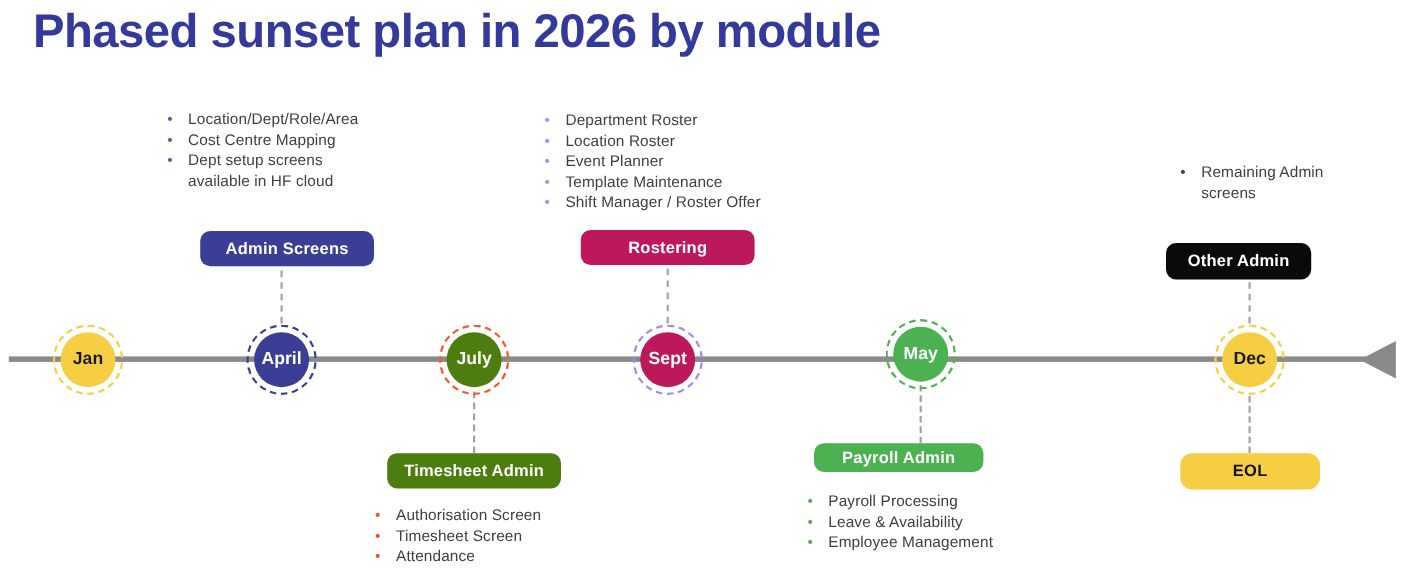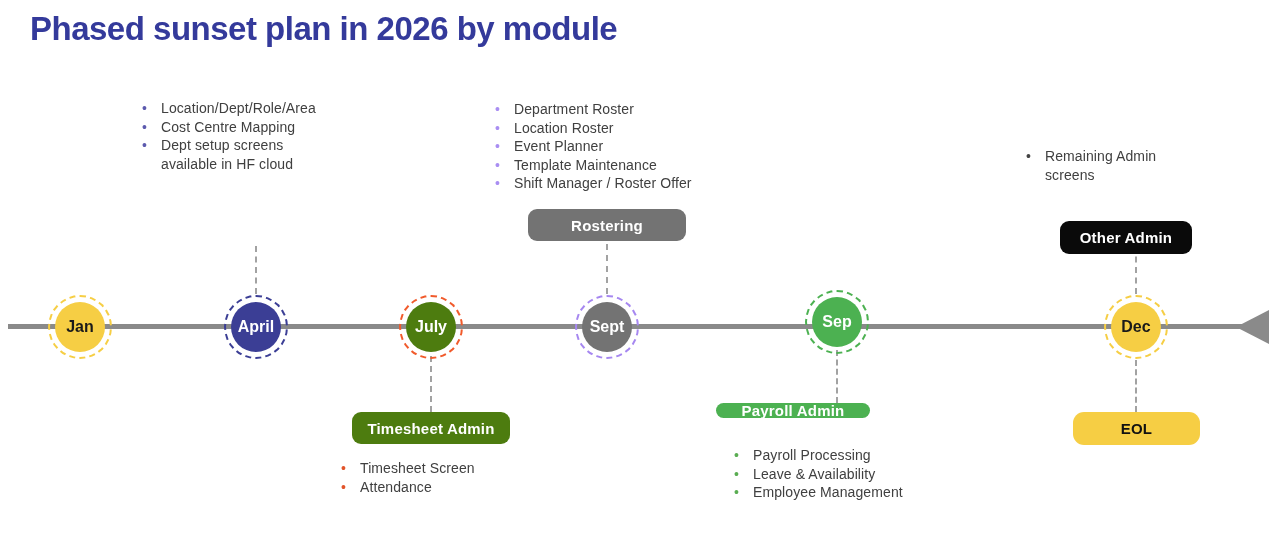--- a/index.html
+++ b/index.html
@@ -1,21 +1,21 @@
 <!DOCTYPE html>
 <html><head>
 <meta charset="utf-8">
 <style>
   html,body{margin:0;padding:0;background:#ffffff;}
   .canvas{
     position:relative;width:1278px;height:533px;background:#ffffff;overflow:hidden;
     font-family:"Liberation Sans", sans-serif;
   }
   .title{
-    position:absolute;left:30px;top:8px;font-size:33px;font-weight:800;
+    position:absolute;left:30px;top:8px;font-size:43px;font-weight:800;
     color:#343a9b;letter-spacing:-0.5px;line-height:42px;
   }
   
   .tl-line{position:absolute;left:8px;top:324px;width:1238px;height:5px;background:#8a8a8a;}
   .tl-arrow{
     position:absolute;left:1236px;top:310px;width:0;height:0;
     border-right:33px solid #8a8a8a;border-top:17px solid transparent;border-bottom:17px solid transparent;
   }
   
   .conn{position:absolute;width:0;border-left:2px dashed #a2a2a2;}
@@ -35,56 +35,56 @@
   .n-jan{left:55px;top:302px;}   .r-jan{left:48px;top:295px;}
   .n-april{left:231px;top:302px;}.r-april{left:224px;top:295px;}
   .n-july{left:406px;top:302px;} .r-july{left:399px;top:295px;}
   .n-sept{left:582px;top:302px;} .r-sept{left:575px;top:295px;}
   .n-nov{left:812px;top:297px;}  .r-nov{left:805px;top:290px;}
   .n-dec{left:1111px;top:302px;} .r-dec{left:1104px;top:295px;}
   
   .yellow{background:#f6ce44;color:#1a1a1a;}
   .indigo{background:#3b3e95;color:#ffffff;}
   .orange{background:#4d7c0f;color:#ffffff;}
-  .purple{background:#737373;color:#ffffff;}
+  .purple{background:#be185d;color:#ffffff;}
   .green{background:#4cb151;color:#ffffff;}
   .black{background:#0a0a0a;color:#ffffff;}
   .yellow-ring{border-color:#f6ce44;}
   .indigo-ring{border-color:#3b3e95;}
   .orange-ring{border-color:#f15a2b;}
   .purple-ring{border-color:#a687f0;}
   .green-ring{border-color:#4cb151;}
   
   .badge{
     position:absolute;height:32px;border-radius:9px;
     display:flex;align-items:center;justify-content:center;
     font-size:15px;font-weight:700;letter-spacing:0.2px;
   }
   .b-admin{left:182px;top:210px;width:158px;}
   .b-rostering{left:528px;top:209px;width:158px;}
   .b-timesheet{left:352px;top:412px;width:158px;}
-  .b-payroll{left:716px;top:403px;width:154px;height:15px;}
+  .b-payroll{left:740px;top:403px;width:154px;height:26px;}
   .b-other{left:1060px;top:221px;width:132px;height:33px;}
   .b-eol{left:1073px;top:412px;width:127px;height:33px;color:#111111;border-radius:11px;}
   
   .blist{
     position:absolute;margin:0;padding:0;list-style:none;
     font-size:14px;line-height:18.5px;color:#404040;letter-spacing:0.1px;
   }
   .blist li{position:relative;padding-left:21px;}
   .blist li::before{content:"\2022";position:absolute;left:2px;top:0;font-size:14px;}
-  .l-april{left:140px;top:99px;width:195px;}
+  .l-april{left:150px;top:99px;width:195px;}
   .l-april li::before{color:#5c5aae;}
   .l-sept{left:493px;top:100px;width:240px;}
   .l-sept li::before{color:#a98ef2;}
   .l-july{left:339px;top:459px;width:210px;}
   .l-july li::before{color:#e2542a;}
   .l-nov{left:732px;top:446px;width:220px;}
   .l-nov li::before{color:#5aad52;}
-  .l-dec{left:1024px;top:147px;width:135px;}
+  .l-dec{left:1071px;top:147px;width:135px;}
   .l-dec li::before{color:#444444;}
 </style>
 </head>
 <body>
 
 <div class="canvas">
 
   <div class="title">Phased sunset plan in 2026 by module</div>
 
   <div class="tl-line"></div>
@@ -103,25 +103,26 @@
   <div class="ring r-april indigo-ring"></div>
   <div class="node n-april indigo">April</div>
 
   <div class="ring r-july orange-ring"></div>
   <div class="node n-july orange">July</div>
 
   <div class="ring r-sept purple-ring"></div>
   <div class="node n-sept purple">Sept</div>
 
   <div class="ring r-nov green-ring"></div>
-  <div class="node n-nov green">Sep</div>
+  <div class="node n-nov green">May</div>
 
   <div class="ring r-dec yellow-ring"></div>
   <div class="node n-dec yellow">Dec</div>
 
+  <div class="badge b-admin indigo">Admin Screens</div>
   <div class="badge b-rostering purple">Rostering</div>
   <div class="badge b-timesheet orange">Timesheet Admin</div>
   <div class="badge b-payroll green">Payroll Admin</div>
   <div class="badge b-other black">Other Admin</div>
   <div class="badge b-eol yellow">EOL</div>
 
   <ul class="blist l-april">
     <li>Location/Dept/Role/Area</li>
     <li>Cost Centre Mapping</li>
     <li>Dept setup screens available  in HF cloud</li>
@@ -129,20 +130,21 @@
 
   <ul class="blist l-sept">
     <li>Department Roster</li>
     <li>Location Roster</li>
     <li>Event Planner</li>
     <li>Template Maintenance</li>
     <li>Shift Manager / Roster Offer</li>
   </ul>
 
   <ul class="blist l-july">
+    <li>Authorisation Screen</li>
     <li>Timesheet Screen</li>
     <li>Attendance</li>
   </ul>
 
   <ul class="blist l-nov">
     <li>Payroll Processing</li>
     <li>Leave &amp; Availability</li>
     <li>Employee Management</li>
   </ul>
 

